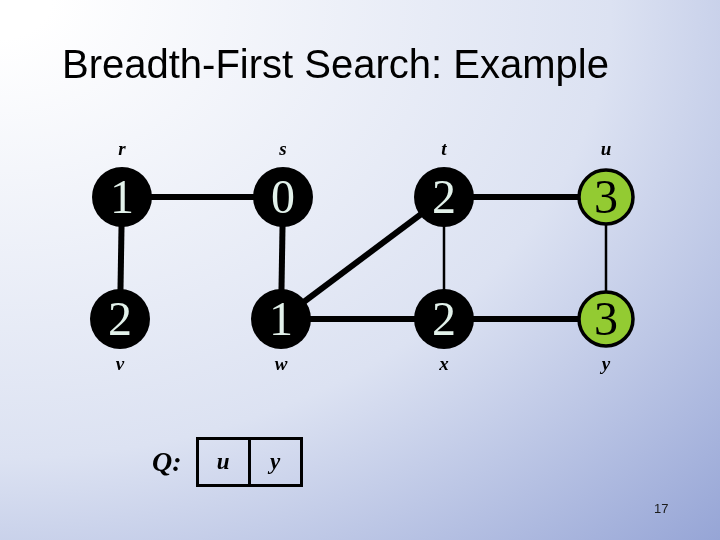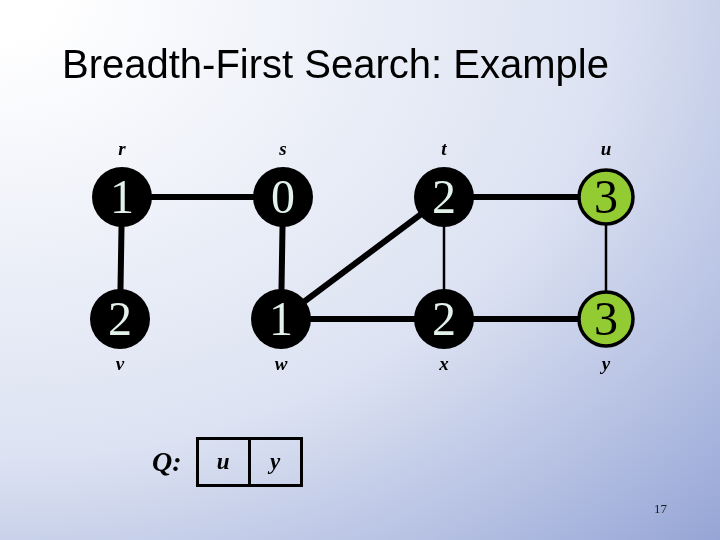--- a/index.html
+++ b/index.html
@@ -71,21 +71,21 @@
     font-size: 23px;
     color: #000000;
   }
   .queue-cell + .queue-cell { border-left: none; }
   .page-number {
     position: absolute;
     left: 654px;
     top: 501px;
     font-size: 13px;
     color: #1c1c1c;
-    font-family: Liberation Serif, serif;
+    font-family: Liberation Sans, sans-serif;
   }
 </style>
 </head>
 <body>
 
 <div class="slide">
 
   <h1 class="title">Breadth-First Search: Example</h1>
 
   <svg id="graph-svg" width="720" height="540" viewBox="0 0 720 540">

